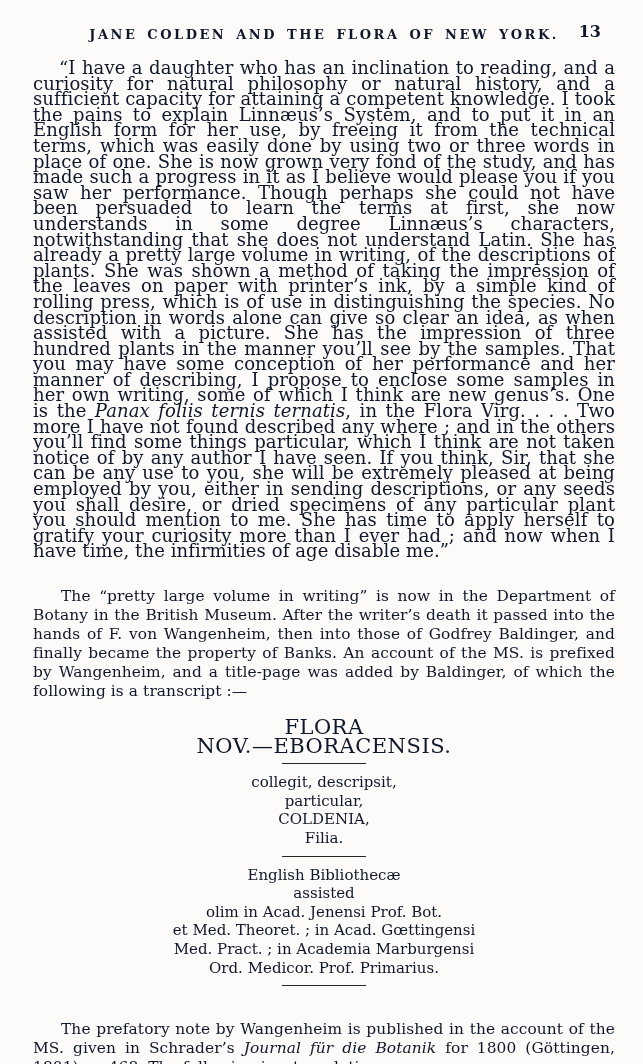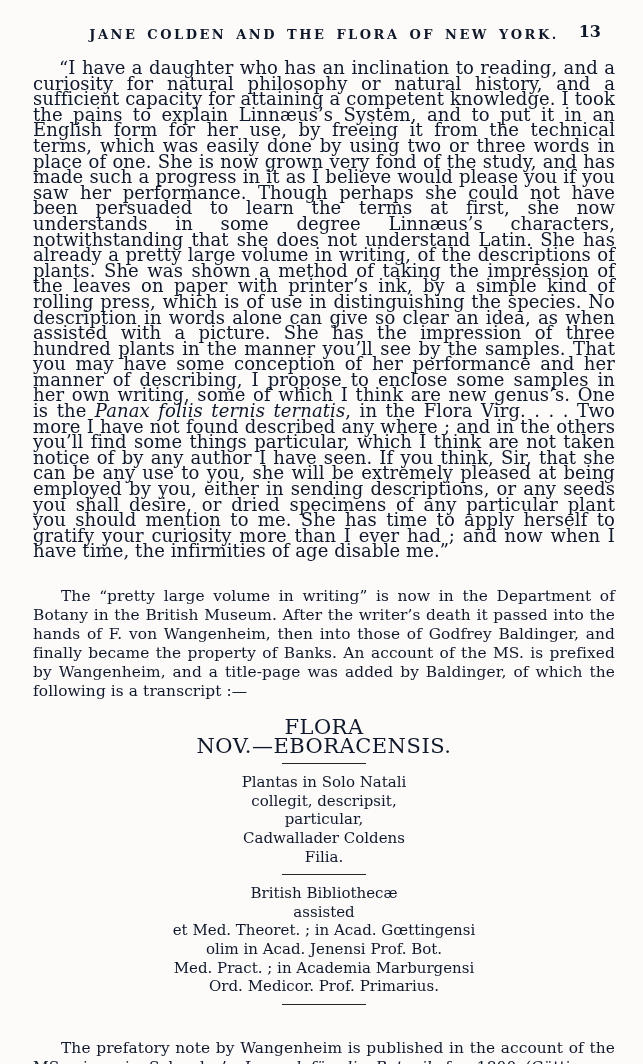--- a/index.html
+++ b/index.html
@@ -82,30 +82,29 @@
   </header>
 
   <p class="quote-para"><span>“I have a daughter who has an inclination to reading, and a curiosity for natural philosophy or natural history, and a sufficient capacity for attaining a competent knowledge. I took the pains to explain Linnæus’s System, and to put it in an English form for her use, by freeing it from the technical terms, which was easily done by using two or three words in place of one. She is now grown very fond of the study, and has made such a progress in it as I believe would please you if you saw her performance. Though perhaps she could not have been persuaded to learn the terms at first, she now understands in some degree Linnæus’s characters, notwithstanding that she does not understand Latin. She has already a pretty large volume in writing, of the descriptions of plants. She was shown a method of taking the impression of the leaves on paper with printer’s ink, by a simple kind of rolling press, which is of use in distinguishing the species. No description in words alone can give so clear an idea, as when assisted with a picture. She has the impression of three hundred plants in the manner you’ll see by the samples. That you may have some conception of her performance and her manner of describing, I propose to enclose some samples in her own writing, some of which I think are new genus’s. One is the </span><i>Panax foliis ternis ternatis</i><span>, in the Flora Virg. . . . Two more I have not found described any where ; and in the others you’ll find some things particular, which I think are not taken notice of by any author I have seen. If you think, Sir, that she can be any use to you, she will be extremely pleased at being employed by you, either in sending descriptions, or any seeds you shall desire, or dried specimens of any particular plant you should mention to me. She has time to apply herself to gratify your curiosity more than I ever had ; and now when I have time, the infirmities of age disable me.”</span></p>
 
   <p class="body-para para-gap">The “pretty large volume in writing” is now in the Department of Botany in the British Museum. After the writer’s death it passed into the hands of F. von Wangenheim, then into those of Godfrey Baldinger, and finally became the property of Banks. An account of the MS. is prefixed by Wangenheim, and a title-page was added by Baldinger, of which the following is a transcript :—</p>
 
   <section class="transcript">
     <div class="t-line t-caps">FLORA</div>
     <div class="t-line t-caps">NOV.—EBORACENSIS.</div>
     <hr class="t-rule">
-    <div class="t-line">Plantas in Solo Natali</div>
     <div class="t-line">collegit, descripsit,</div>
     <div class="t-line">particular,</div>
-    <div class="t-line">Cadwallader Coldens</div>
+    <div class="t-line">COLDENIA,</div>
     <div class="t-line">Filia.</div>
     <hr class="t-rule">
-    <div class="t-line">British Bibliothecæ</div>
+    <div class="t-line">English Bibliothecæ</div>
     <div class="t-line">assisted</div>
+    <div class="t-line">olim in Acad. Jenensi Prof. Bot.</div>
     <div class="t-line">et Med. Theoret. ; in Acad. Gœttingensi</div>
-    <div class="t-line">olim in Acad. Jenensi Prof. Bot.</div>
     <div class="t-line">Med. Pract. ; in Academia Marburgensi</div>
     <div class="t-line">Ord. Medicor. Prof. Primarius.</div>
     <hr class="t-rule">
   </section>
 
   <p class="body-para last-para"><span>The prefatory note by Wangenheim is published in the account of the MS. given in Schrader’s </span><i>Journal für die Botanik</i><span> for 1800 (Göttingen, 1801), p. 468. The following is a translation :—</span></p>
 
 </div>
 
 </body></html>

